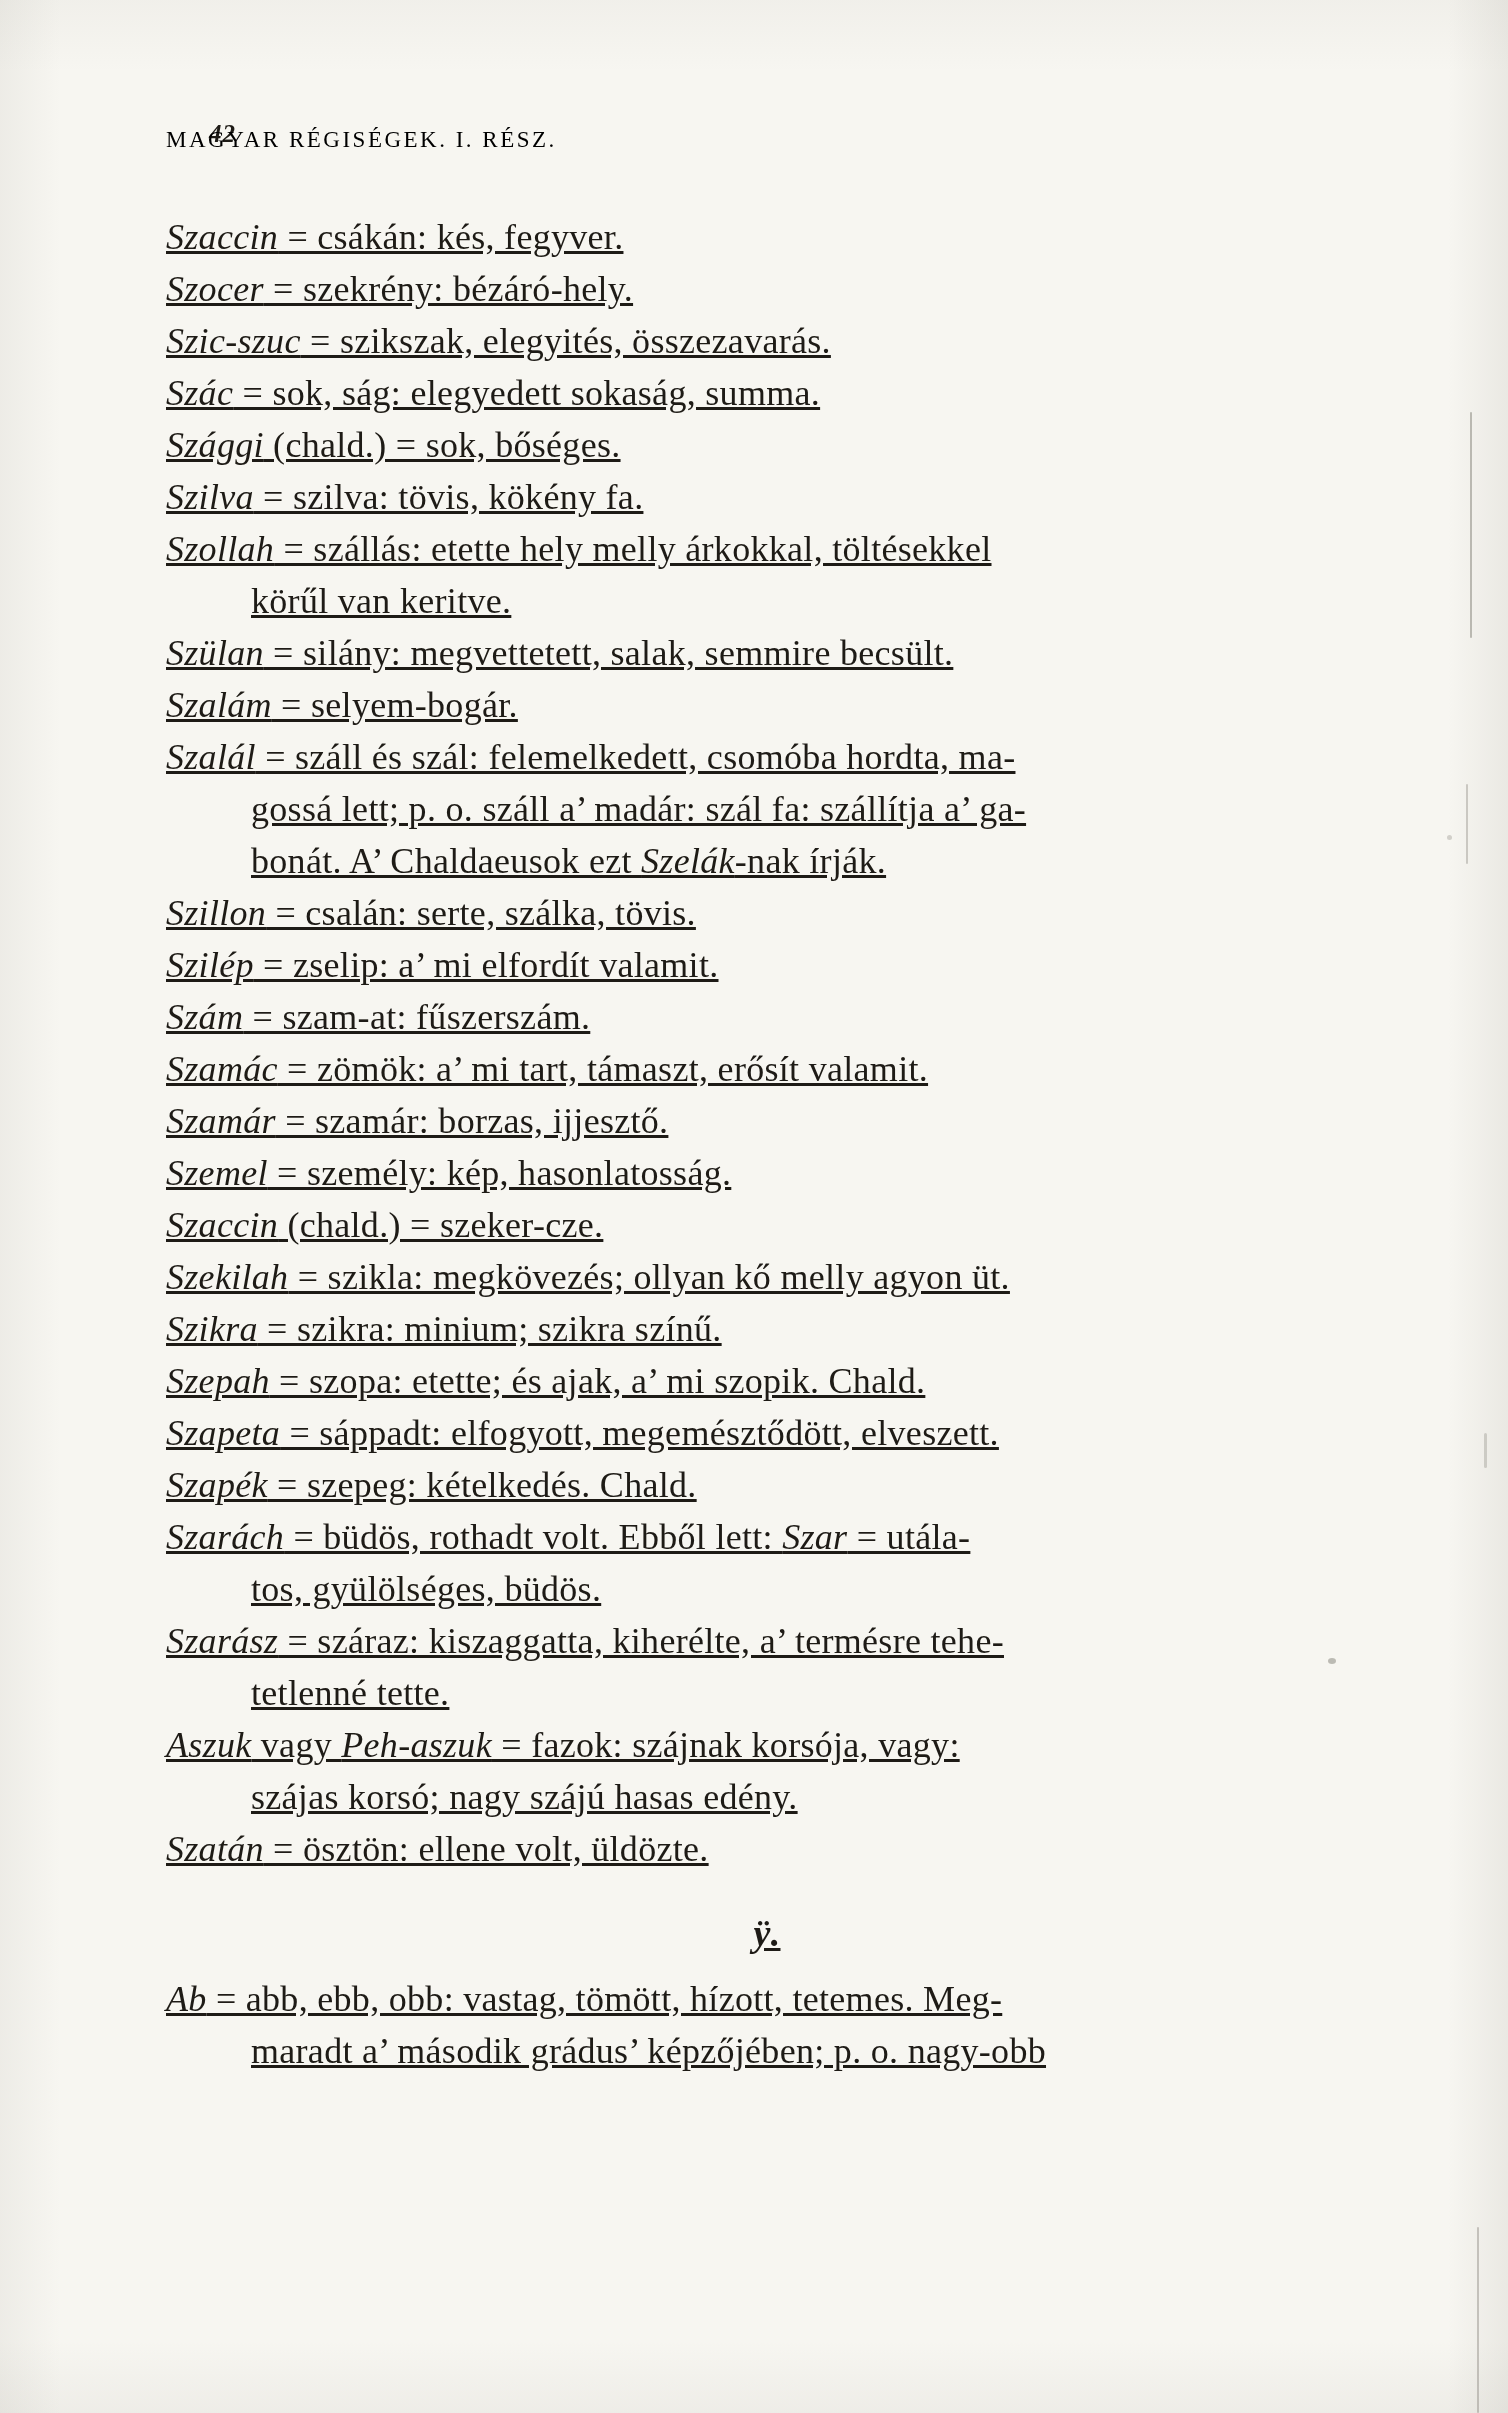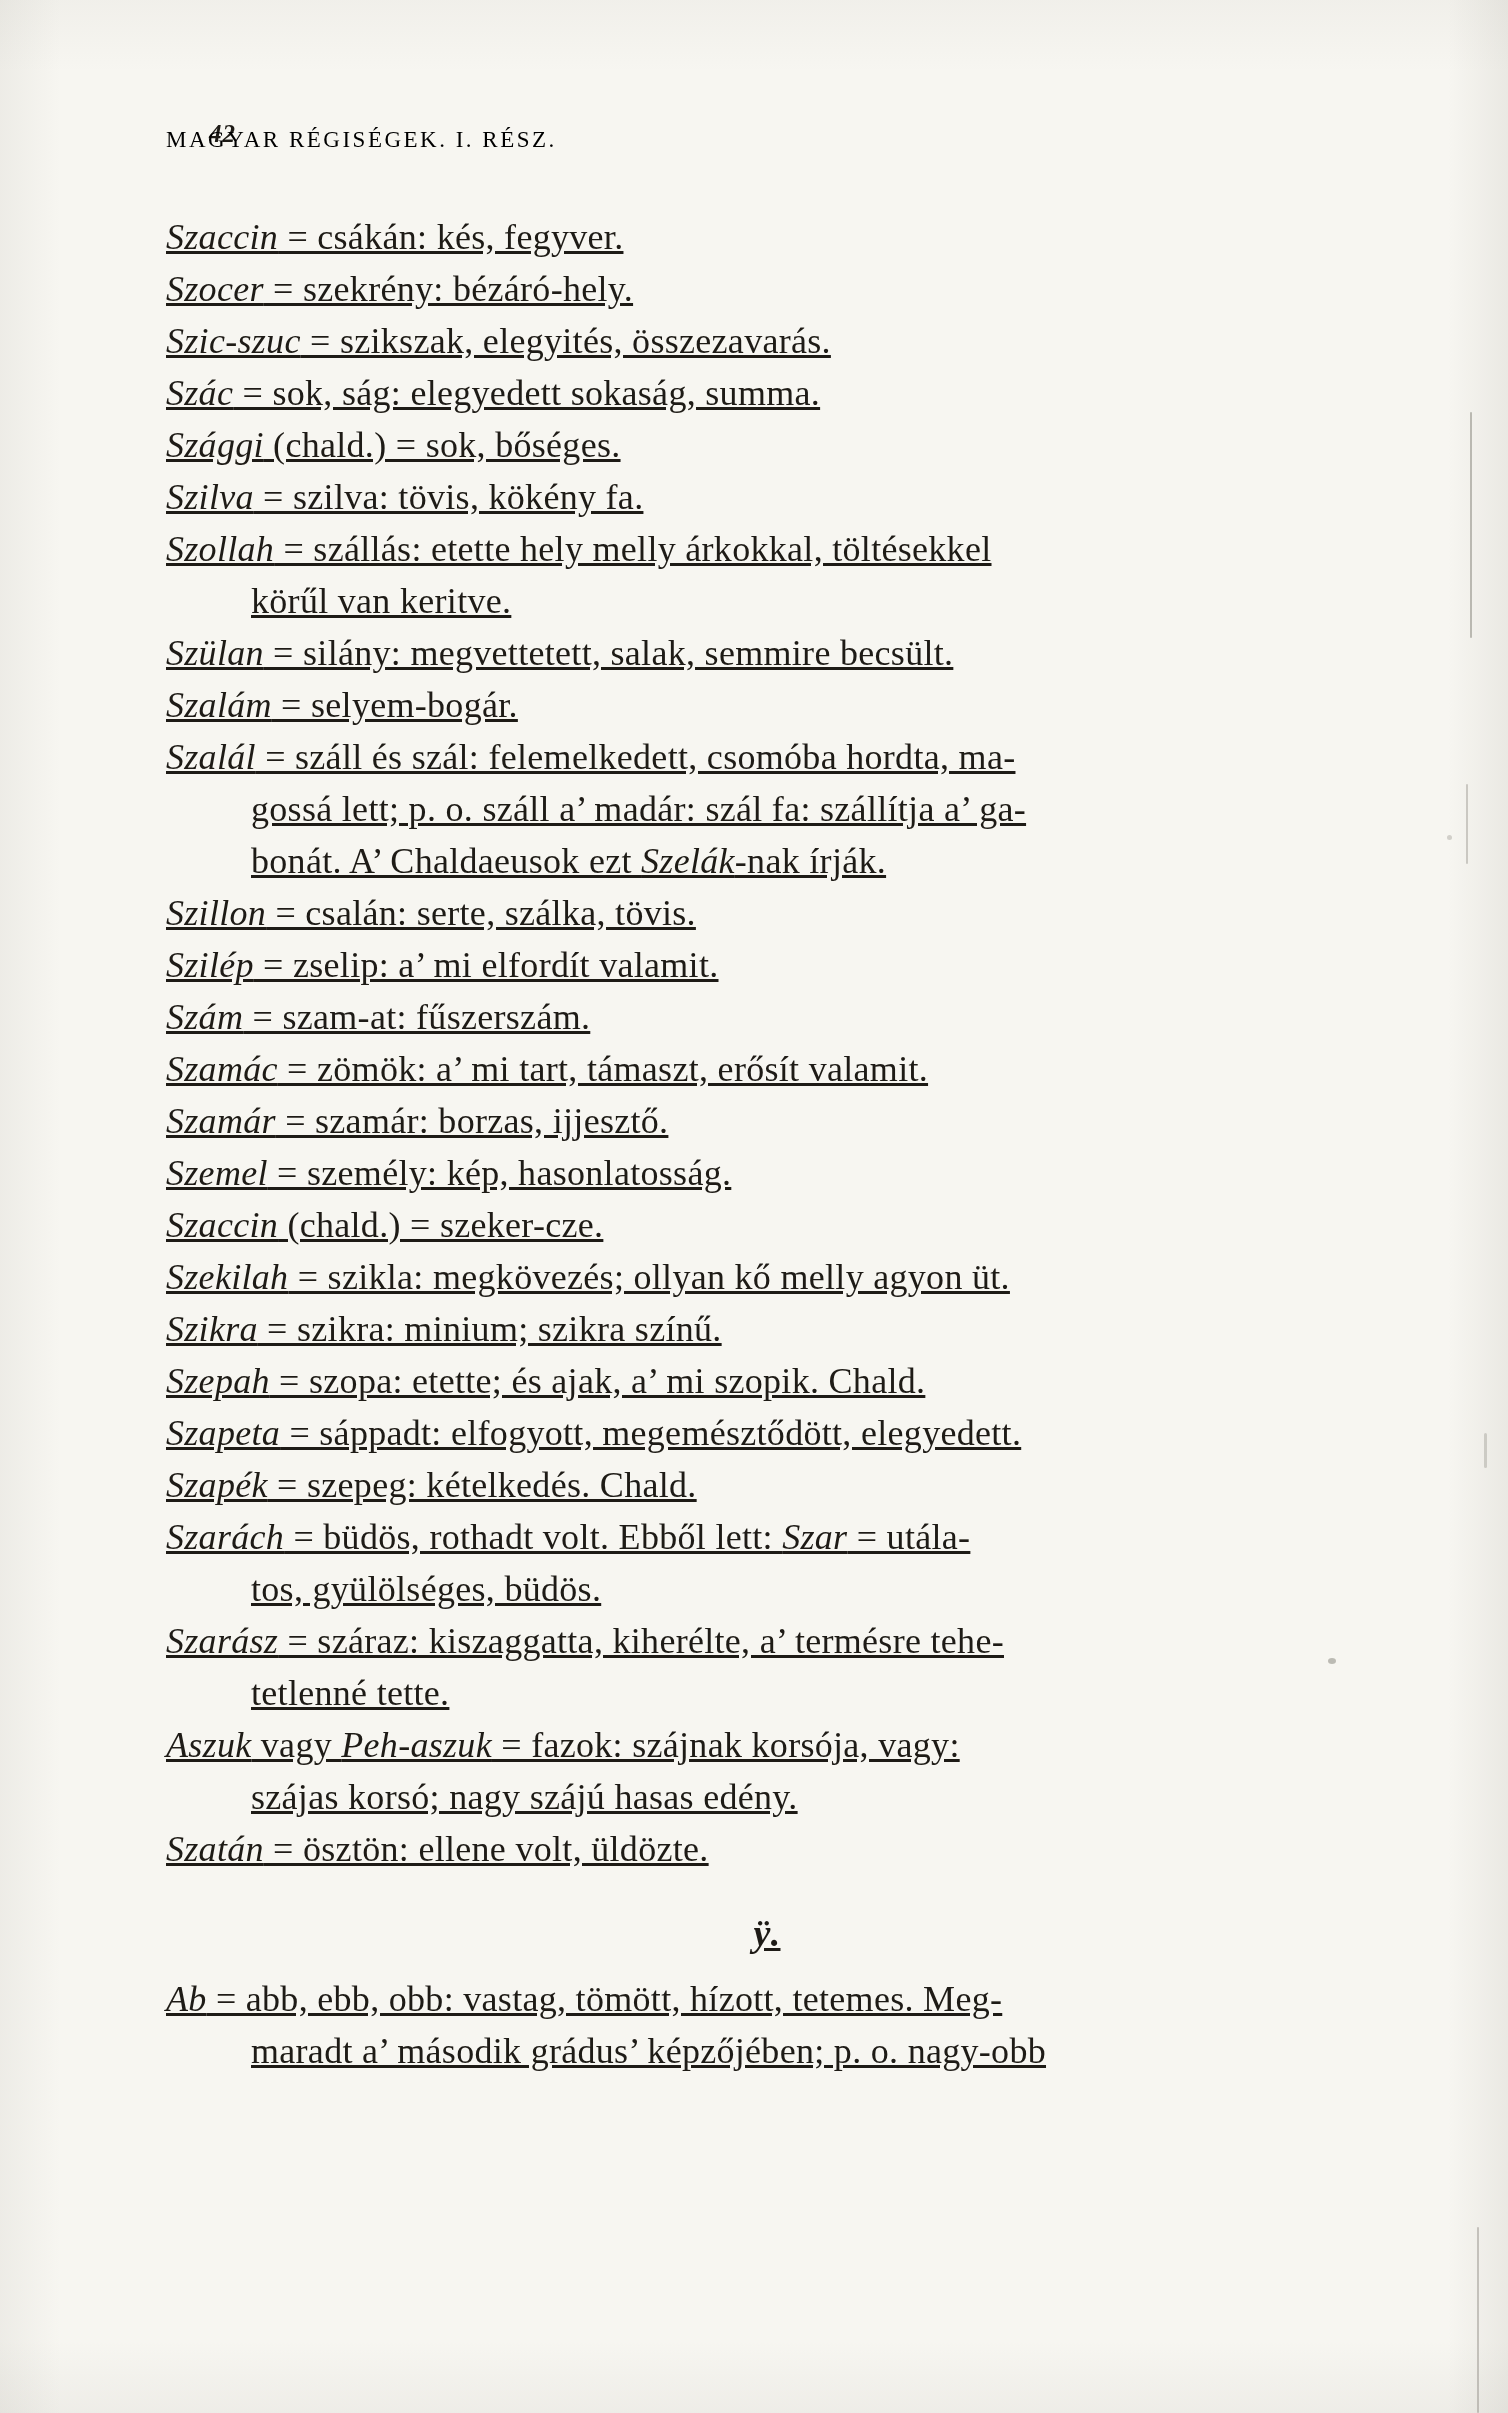--- a/index.html
+++ b/index.html
@@ -117,21 +117,21 @@
       <p class="entry"><span class="it">Szillon</span><span> = csalán: serte, szálka, tövis.</span></p>
       <p class="entry"><span class="it">Szilép</span><span> = zselip: a’ mi elfordít valamit.</span></p>
       <p class="entry"><span class="it">Szám</span><span> = szam-at: fűszerszám.</span></p>
       <p class="entry"><span class="it">Szamác</span><span> = zömök: a’ mi tart, támaszt, erősít valamit.</span></p>
       <p class="entry"><span class="it">Szamár</span><span> = szamár: borzas, ijjesztő.</span></p>
       <p class="entry"><span class="it">Szemel</span><span> = személy: kép, hasonlatosság.</span></p>
       <p class="entry"><span class="it">Szaccin</span><span> (chald.) = szeker-cze.</span></p>
       <p class="entry"><span class="it">Szekilah</span><span> = szikla: megkövezés; ollyan kő melly agyon üt.</span></p>
       <p class="entry"><span class="it">Szikra</span><span> = szikra: minium; szikra színű.</span></p>
       <p class="entry"><span class="it">Szepah</span><span> = szopa: etette; és ajak, a’ mi szopik. Chald.</span></p>
-      <p class="entry"><span class="it">Szapeta</span><span> = sáppadt: elfogyott, megemésztődött, elegyedett.</span></p>
+      <p class="entry"><span class="it">Szapeta</span><span> = sáppadt: elfogyott, megemésztődött, elveszett.</span></p>
       <p class="entry"><span class="it">Szapék</span><span> = szepeg: kételkedés. Chald.</span></p>
       <p class="entry"><span class="it">Szarách</span><span> = büdös, rothadt volt. Ebből lett: </span><span class="it">Szar</span><span> = utála-
 tos, gyülölséges, büdös.</span></p>
       <p class="entry"><span class="it">Szarász</span><span> = száraz: kiszaggatta, kiherélte, a’ termésre tehe-
 tetlenné tette.</span></p>
       <p class="entry"><span class="it">Aszuk</span><span> vagy </span><span class="it">Peh-aszuk</span><span> = fazok: szájnak korsója, vagy:
 szájas korsó; nagy szájú hasas edény.</span></p>
       <p class="entry"><span class="it">Szatán</span><span> = ösztön: ellene volt, üldözte.</span></p>
     </div>
   <div class="section-heading">ÿ.</div>

